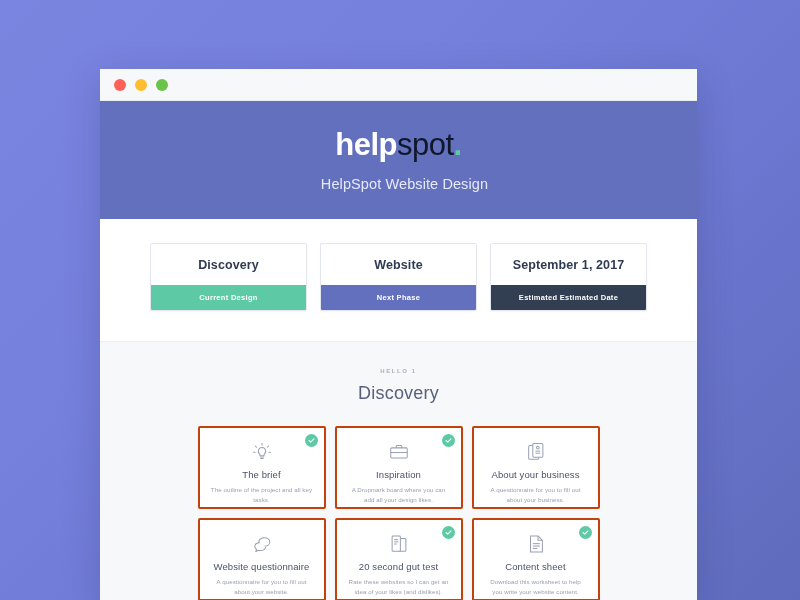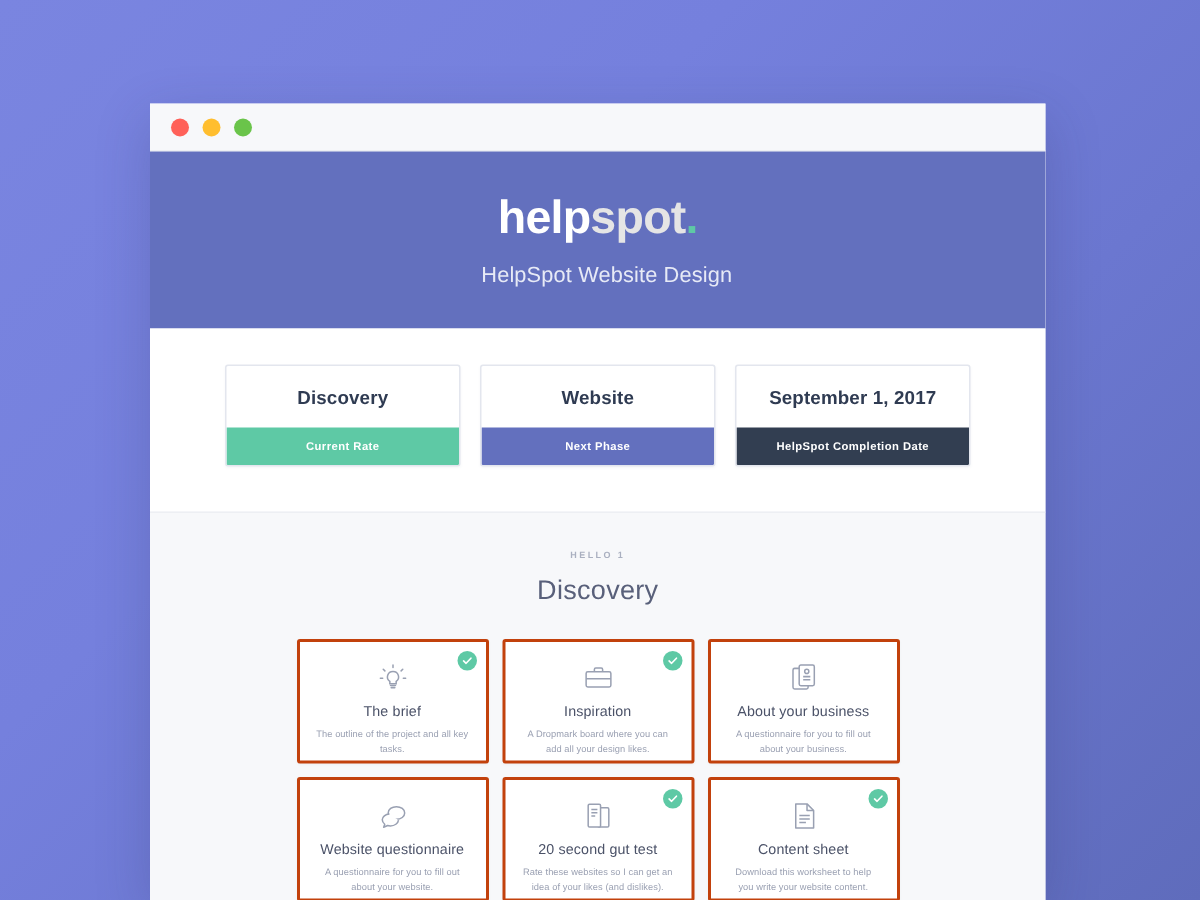--- a/index.html
+++ b/index.html
@@ -55,21 +55,21 @@
     align-items: center;
     justify-content: center;
   }
   #logo {
     font-size: 31px;
     letter-spacing: -0.5px;
     line-height: 1;
     margin-bottom: 16px;
   }
   #logo .logo-help { color: #ffffff; font-weight: bold; }
-  #logo .logo-spot { color: #e5e5e5; font-weight: bold; }
+  #logo .logo-spot { color: #0f172a; font-weight: normal; }
   #logo .logo-dot  { color: #5ec9a5; font-weight: bold; }
   #hero-subtitle {
     color: #e7eaf6;
     font-size: 14.5px;
     font-weight: 300;
     letter-spacing: 0.1px;
     margin-left: 12px;
   }
 
   
@@ -200,31 +200,31 @@
     <div id="logo">
       <span class="logo-help">help</span><span class="logo-spot">spot</span><span class="logo-dot">.</span>
     </div>
     <div id="hero-subtitle">HelpSpot Website Design</div>
   </div>
 
   <div id="phase-strip">
 
     <div class="phase-card">
       <div class="phase-title">Discovery</div>
-      <div class="phase-band band-current">Current Rate</div>
+      <div class="phase-band band-current">Current Design</div>
     </div>
 
     <div class="phase-card">
       <div class="phase-title">Website</div>
       <div class="phase-band band-next">Next Phase</div>
     </div>
 
     <div class="phase-card">
       <div class="phase-title">September 1, 2017</div>
-      <div class="phase-band band-date">HelpSpot Completion Date</div>
+      <div class="phase-band band-date">Estimated Estimated Date</div>
     </div>
 
   </div>
 
   <div id="phase-section">
 
     <div id="section-eyebrow">HELLO 1</div>
     <div id="section-heading">Discovery</div>
 
     <div id="task-grid">

